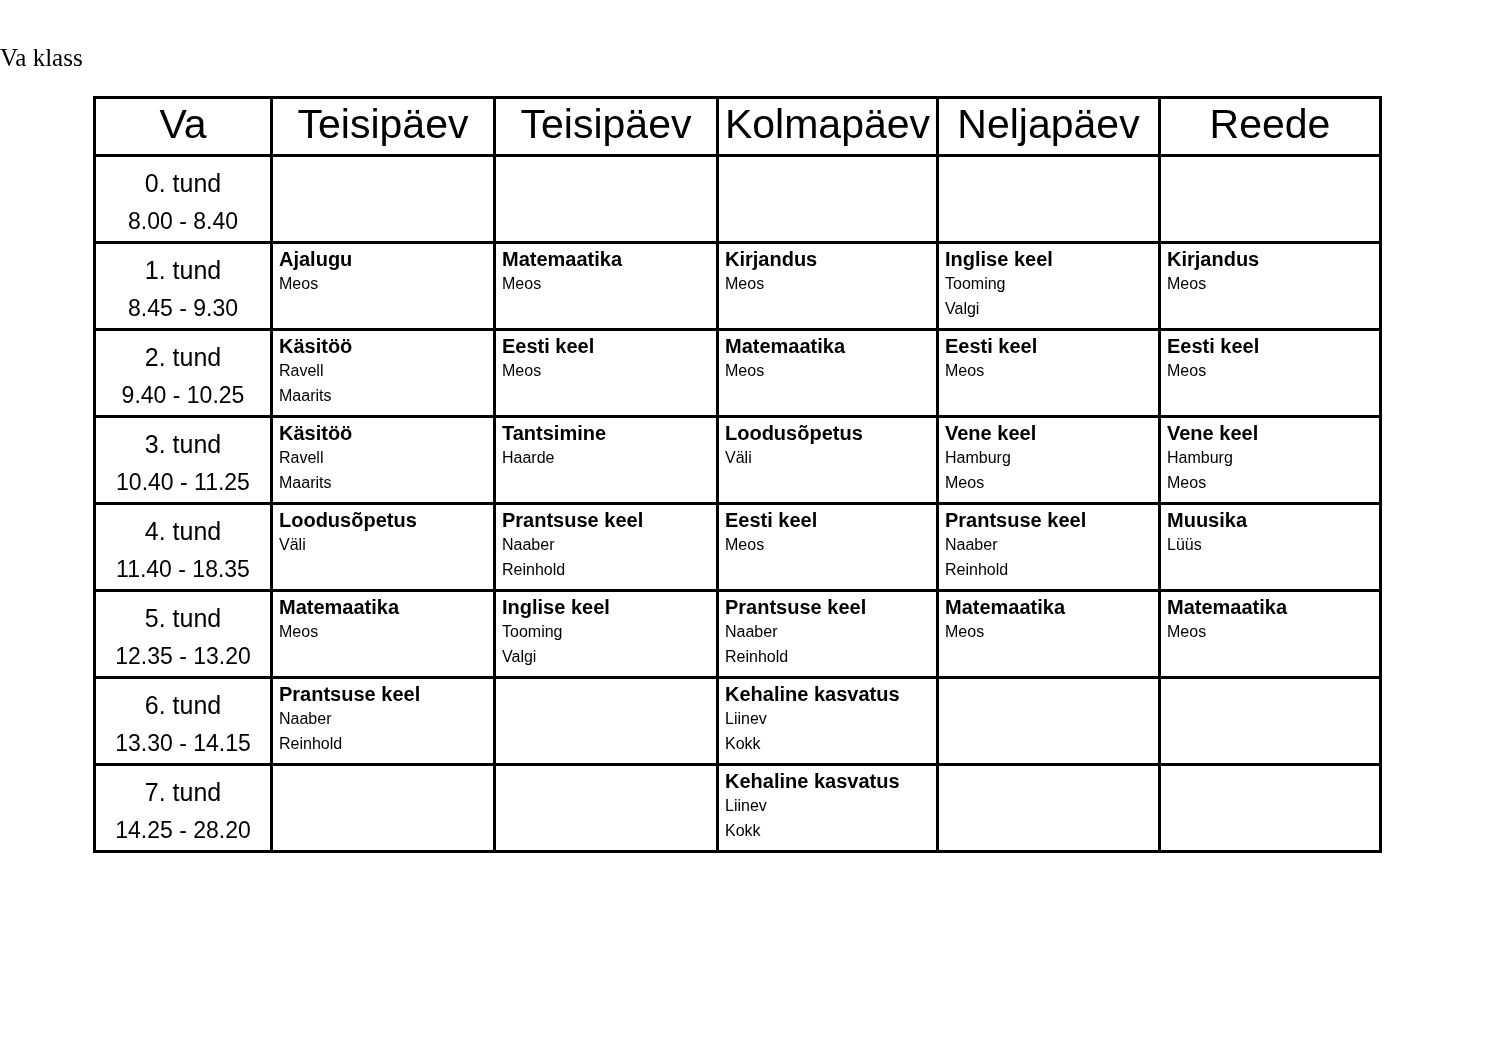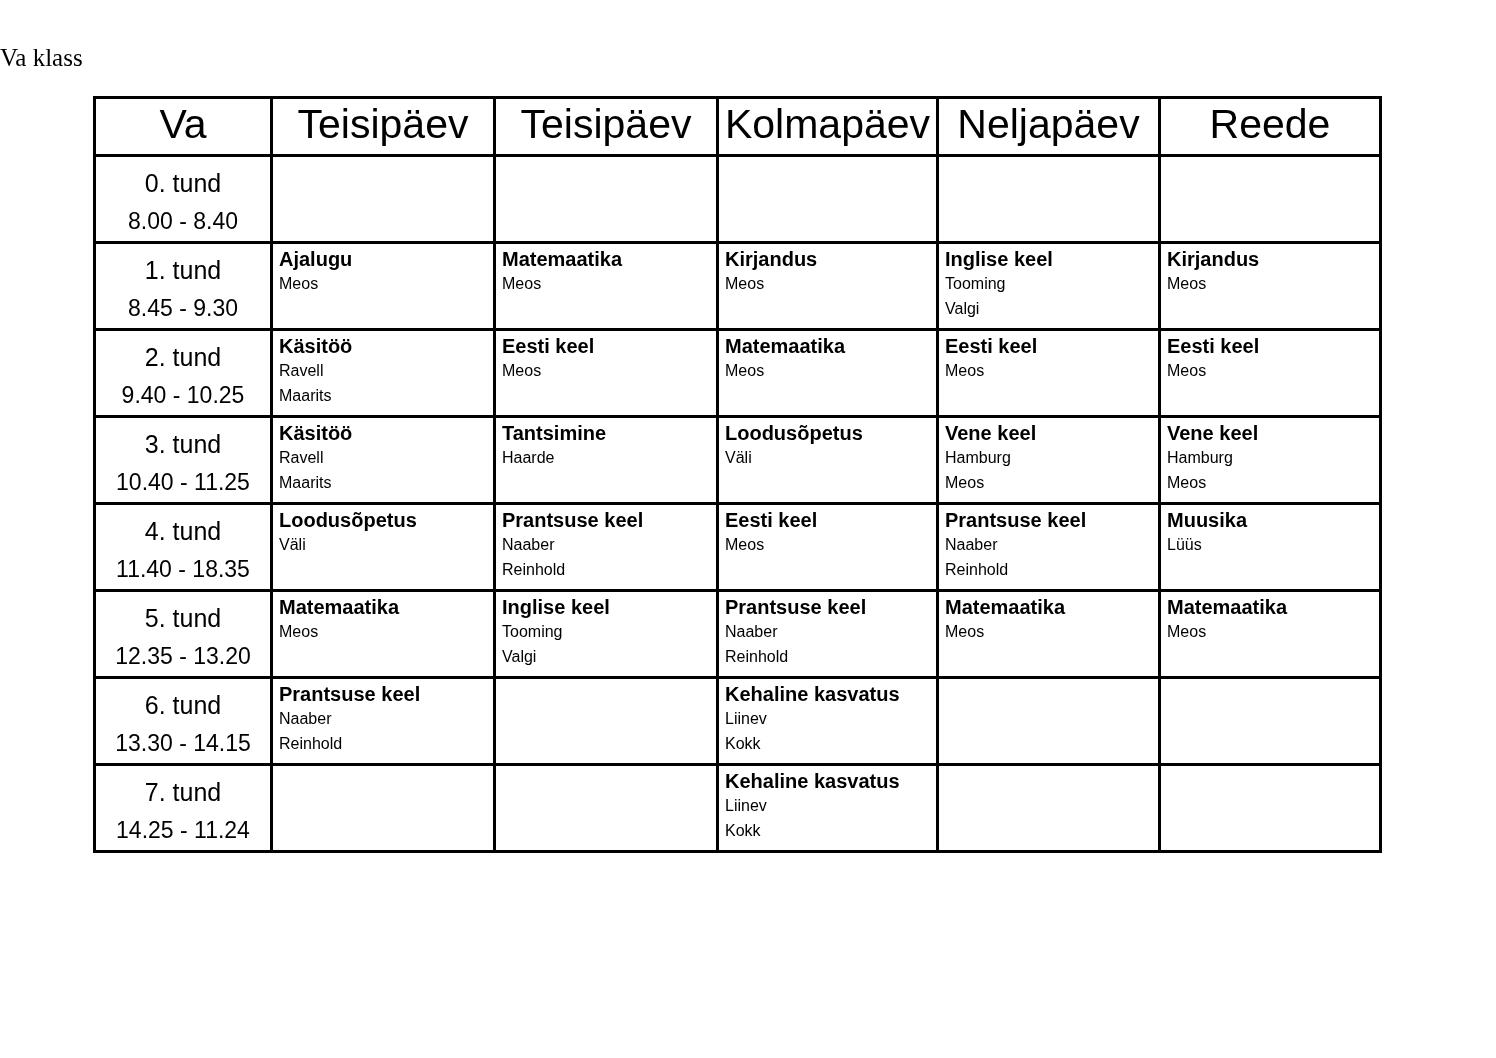--- a/index.html
+++ b/index.html
@@ -300,21 +300,21 @@
             <div class="teacher">Liinev</div>
             <div class="teacher">Kokk</div>
           </td>
           <td class="lesson-cell"></td>
           <td class="lesson-cell"></td>
         </tr>
         <tr>
           <td class="period-cell">
             <div class="inner">
               <div class="period">7. tund</div>
-              <div class="time">14.25 - 11.24</div>
+              <div class="time">14.25 - 28.20</div>
             </div>
           </td>
           <td class="lesson-cell"></td>
           <td class="lesson-cell"></td>
           <td class="lesson-cell">
             <div class="subject">Kehaline kasvatus</div>
             <div class="teacher">Liinev</div>
             <div class="teacher">Kokk</div>
           </td>
           <td class="lesson-cell"></td>

